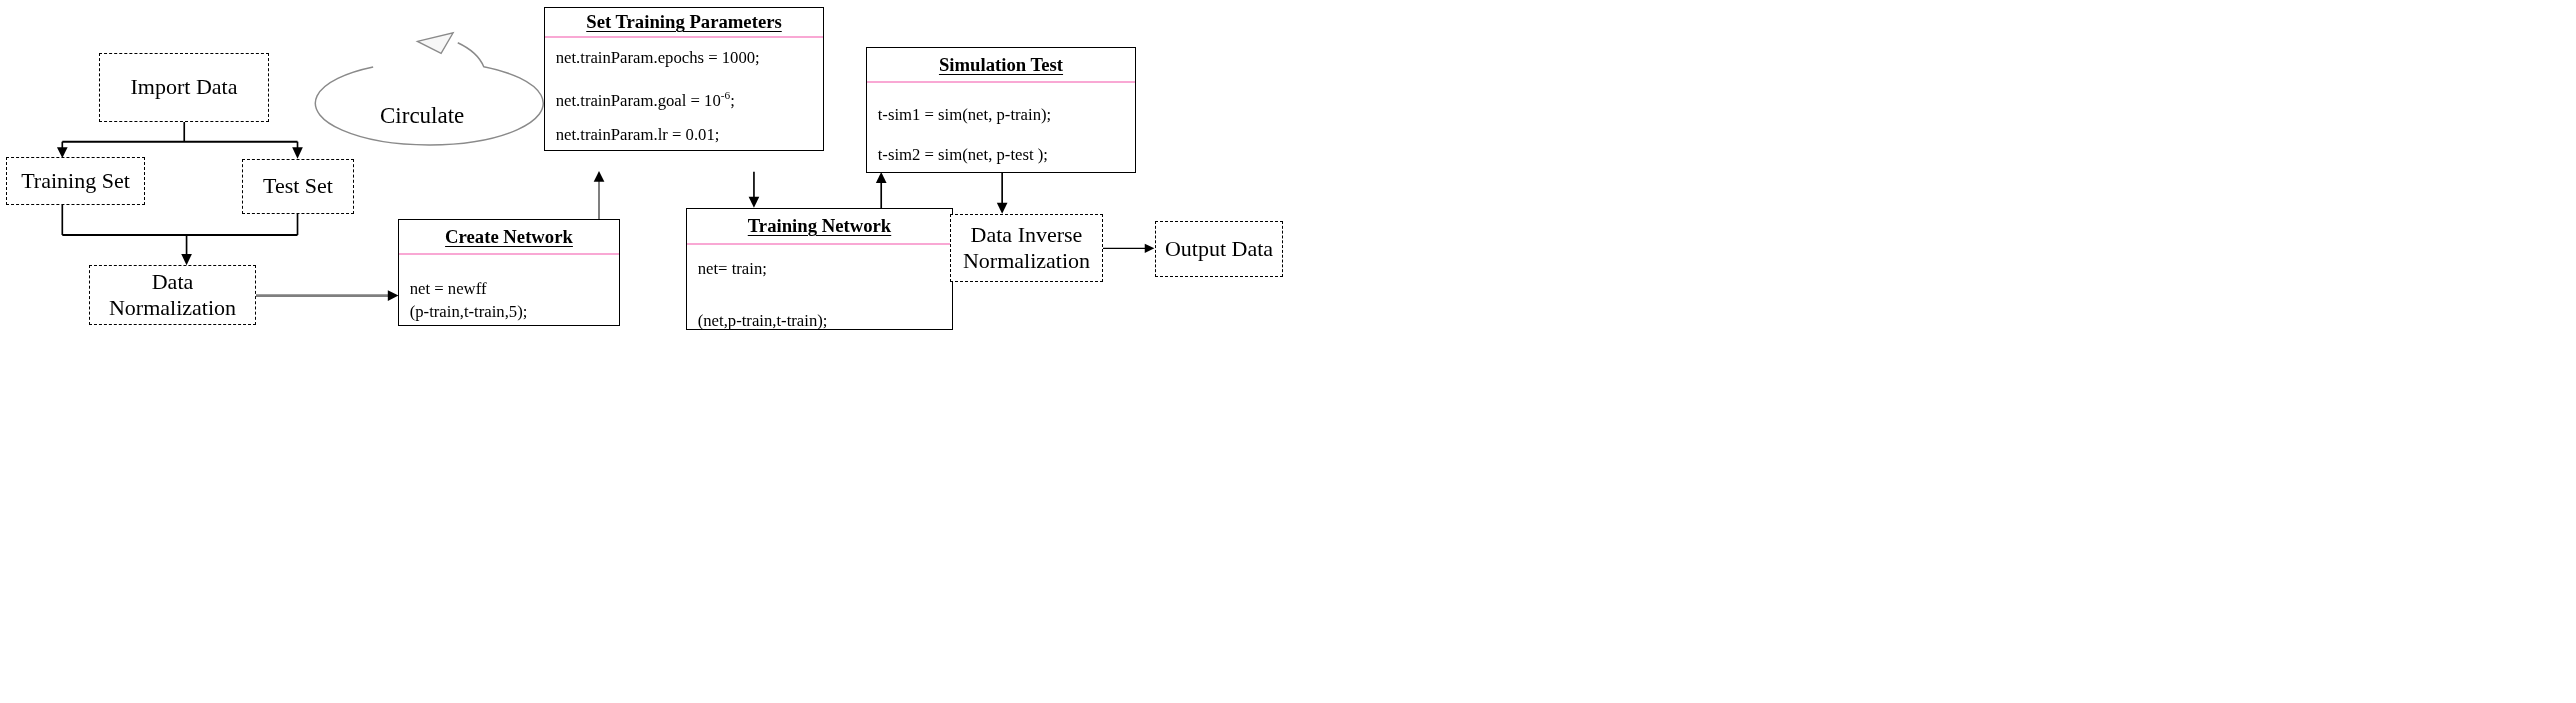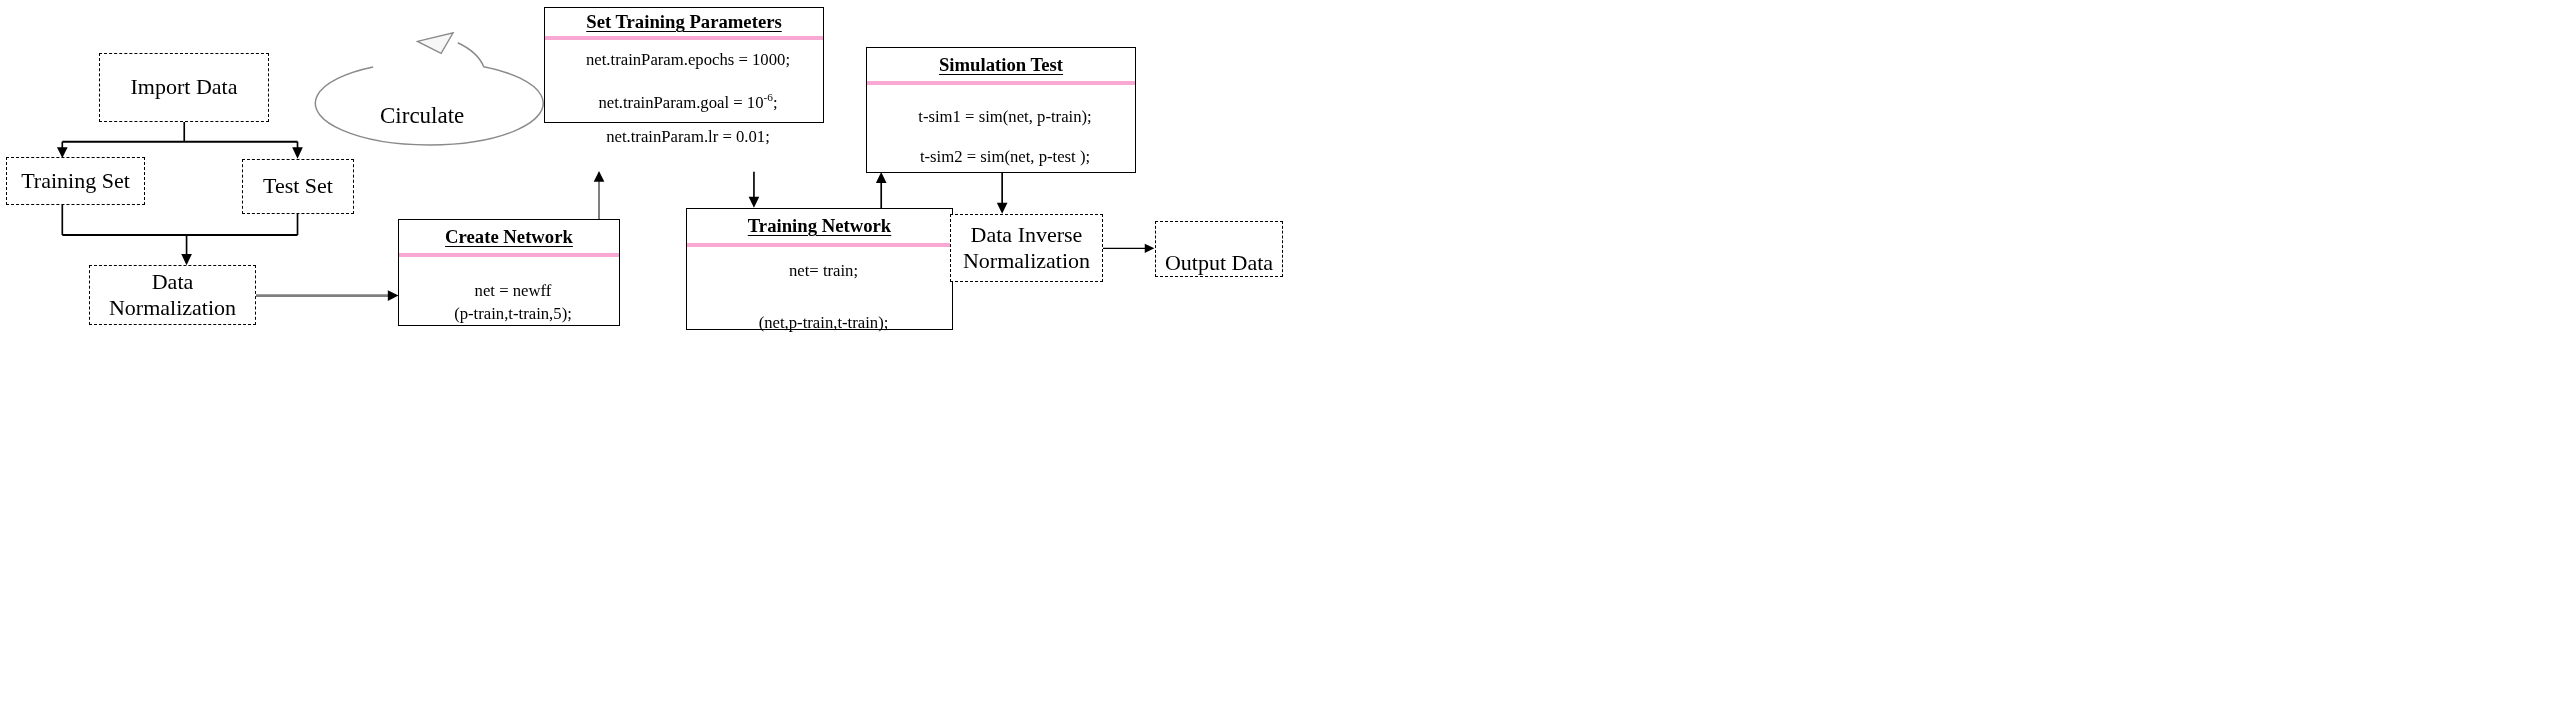--- a/index.html
+++ b/index.html
@@ -19,24 +19,24 @@
     text-align:center;font-size:22px;line-height:1.2;
   }
   .solid{border:1.7px solid #000;}
   .head{
     display:flex;align-items:center;justify-content:center;
     font-weight:bold;font-size:18.7px;
     box-sizing:border-box;
   }
   .head span{text-decoration:underline;text-decoration-thickness:1.3px;text-underline-offset:2.7px;}
   .body{
-    border-top:4px solid #f9a8d4;
+    border-top:2px solid #f9a8d4;
     box-sizing:border-box;
     font-size:16.7px;line-height:17.3px;
-    padding-left:10.7px;padding-right:2.7px;text-align:center;
+    padding-left:10.7px;padding-right:2.7px;
   }
   .body p{margin:0;}
   .stp-body p:nth-child(1){margin-top:10.7px;}
   .stp-body p:nth-child(2){margin-top:20.7px;}
   .stp-body p:nth-child(3){margin-top:17.3px;}
   .stp-body sup{font-size:11.3px;}
   .cn-body p{line-height:20px;}
   .cn-body p:nth-child(1){margin-top:24px;}
   .cn-body p:nth-child(2){margin-top:3.3px;}
   .tn-body p:nth-child(1){margin-top:15.3px;}
@@ -121,21 +121,21 @@
     <span>Test Set</span>
   </div>
 
   <div class="node dashed two-line" style="left:89px;top:265px;width:167px;height:60px;">
     <span>Data</span>
     <span>Normalization</span>
   </div>
 
   <div class="circulate-label" style="left:380px;top:103px;">Circulate</div>
 
-  <div class="node solid" style="left:544px;top:7.3px;width:280px;height:116px;">
+  <div class="node solid" style="left:544px;top:7.3px;width:280px;height:144px;">
     <div class="head" style="height:28px;">
       <span>Set Training Parameters</span>
     </div>
     <div class="body stp-body" style="height:133px;">
       <p>net.trainParam.epochs = 1000;</p>
       <p><span>net.trainParam.goal = 10</span><sup>-6</sup><span>;</span></p>
       <p>net.trainParam.lr = 0.01;</p>
     </div>
   </div>
 
@@ -167,18 +167,18 @@
       <p>t-sim1 = sim(net, p-train);</p>
       <p>t-sim2 = sim(net, p-test );</p>
     </div>
   </div>
 
   <div class="node dashed two-line" style="left:950px;top:214px;width:153px;height:68px;font-size:22px;">
     <span>Data Inverse</span>
     <span>Normalization</span>
   </div>
 
-  <div class="node dashed" style="left:1155px;top:221px;width:128px;height:56px;align-items:flex-end;">
+  <div class="node dashed" style="left:1155px;top:221px;width:128px;height:56px;">
     <span>Output Data</span>
   </div>
 
 </div>
 
 
 </body></html>

